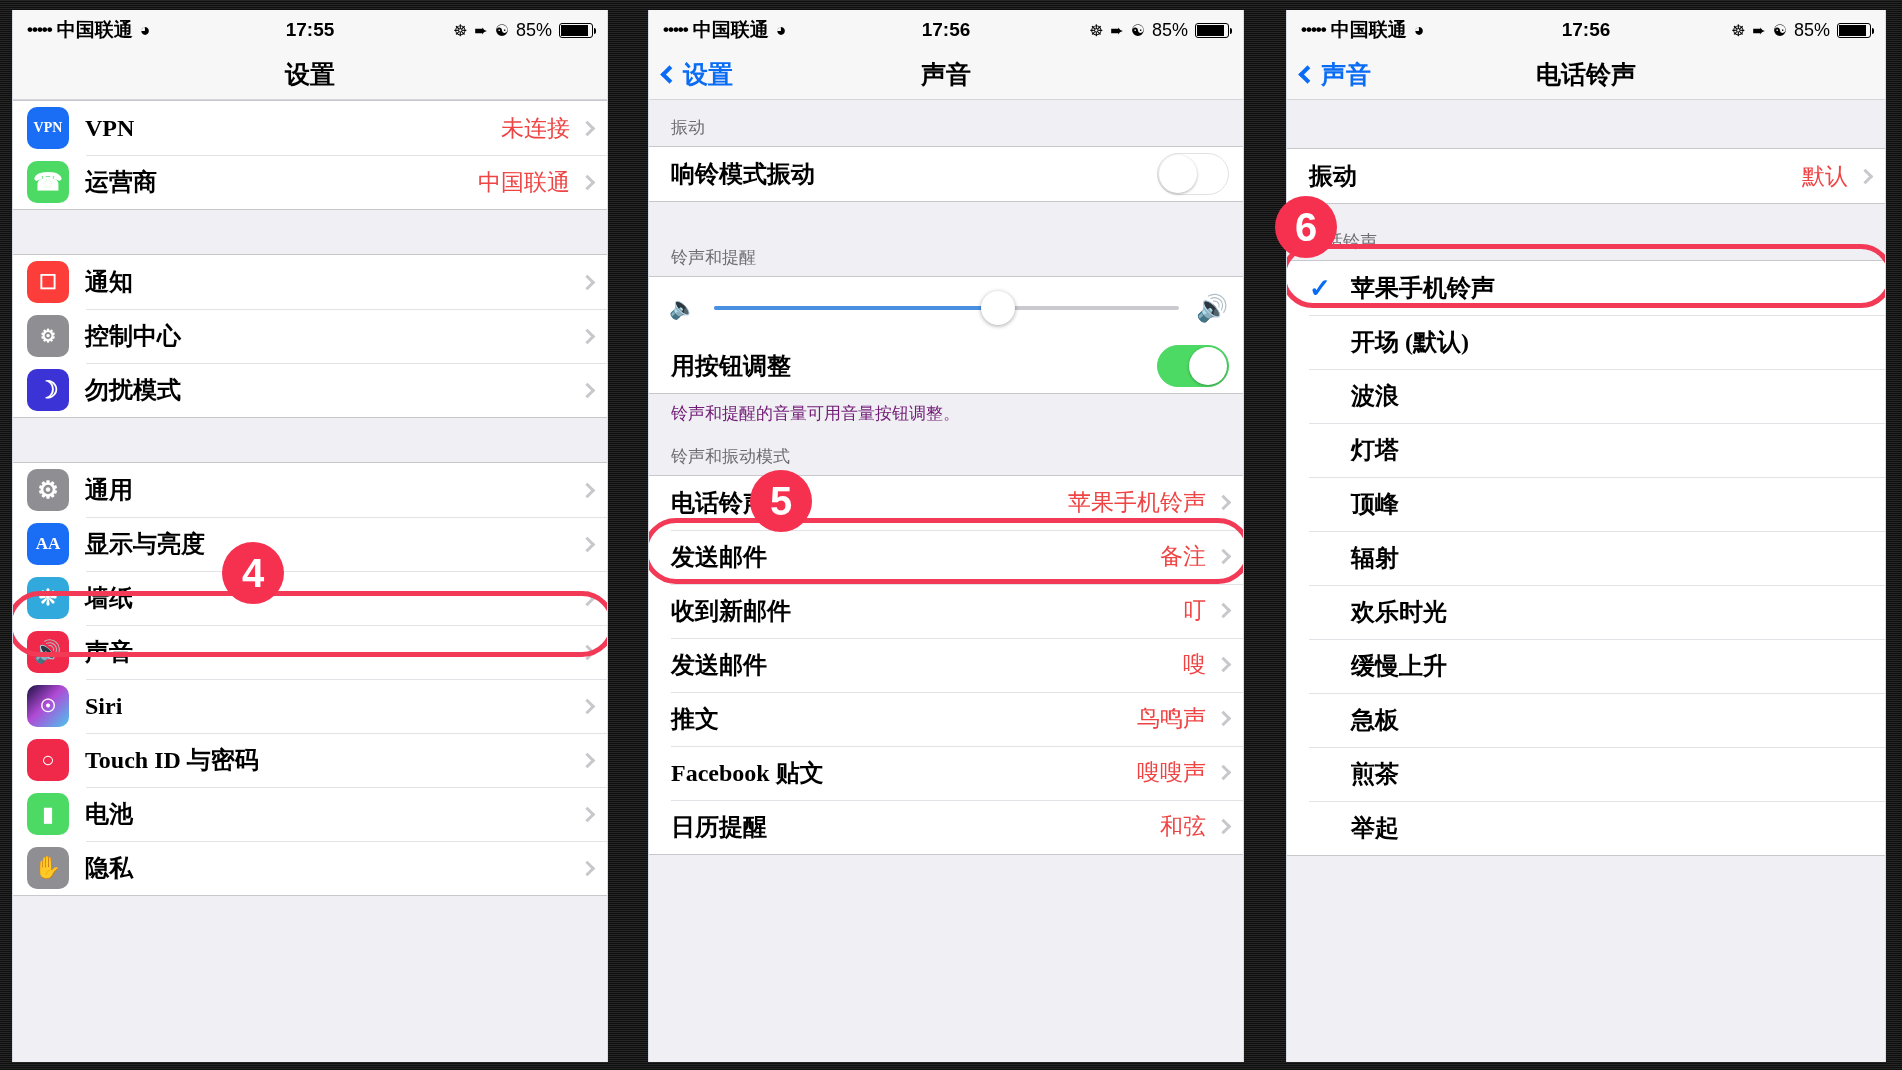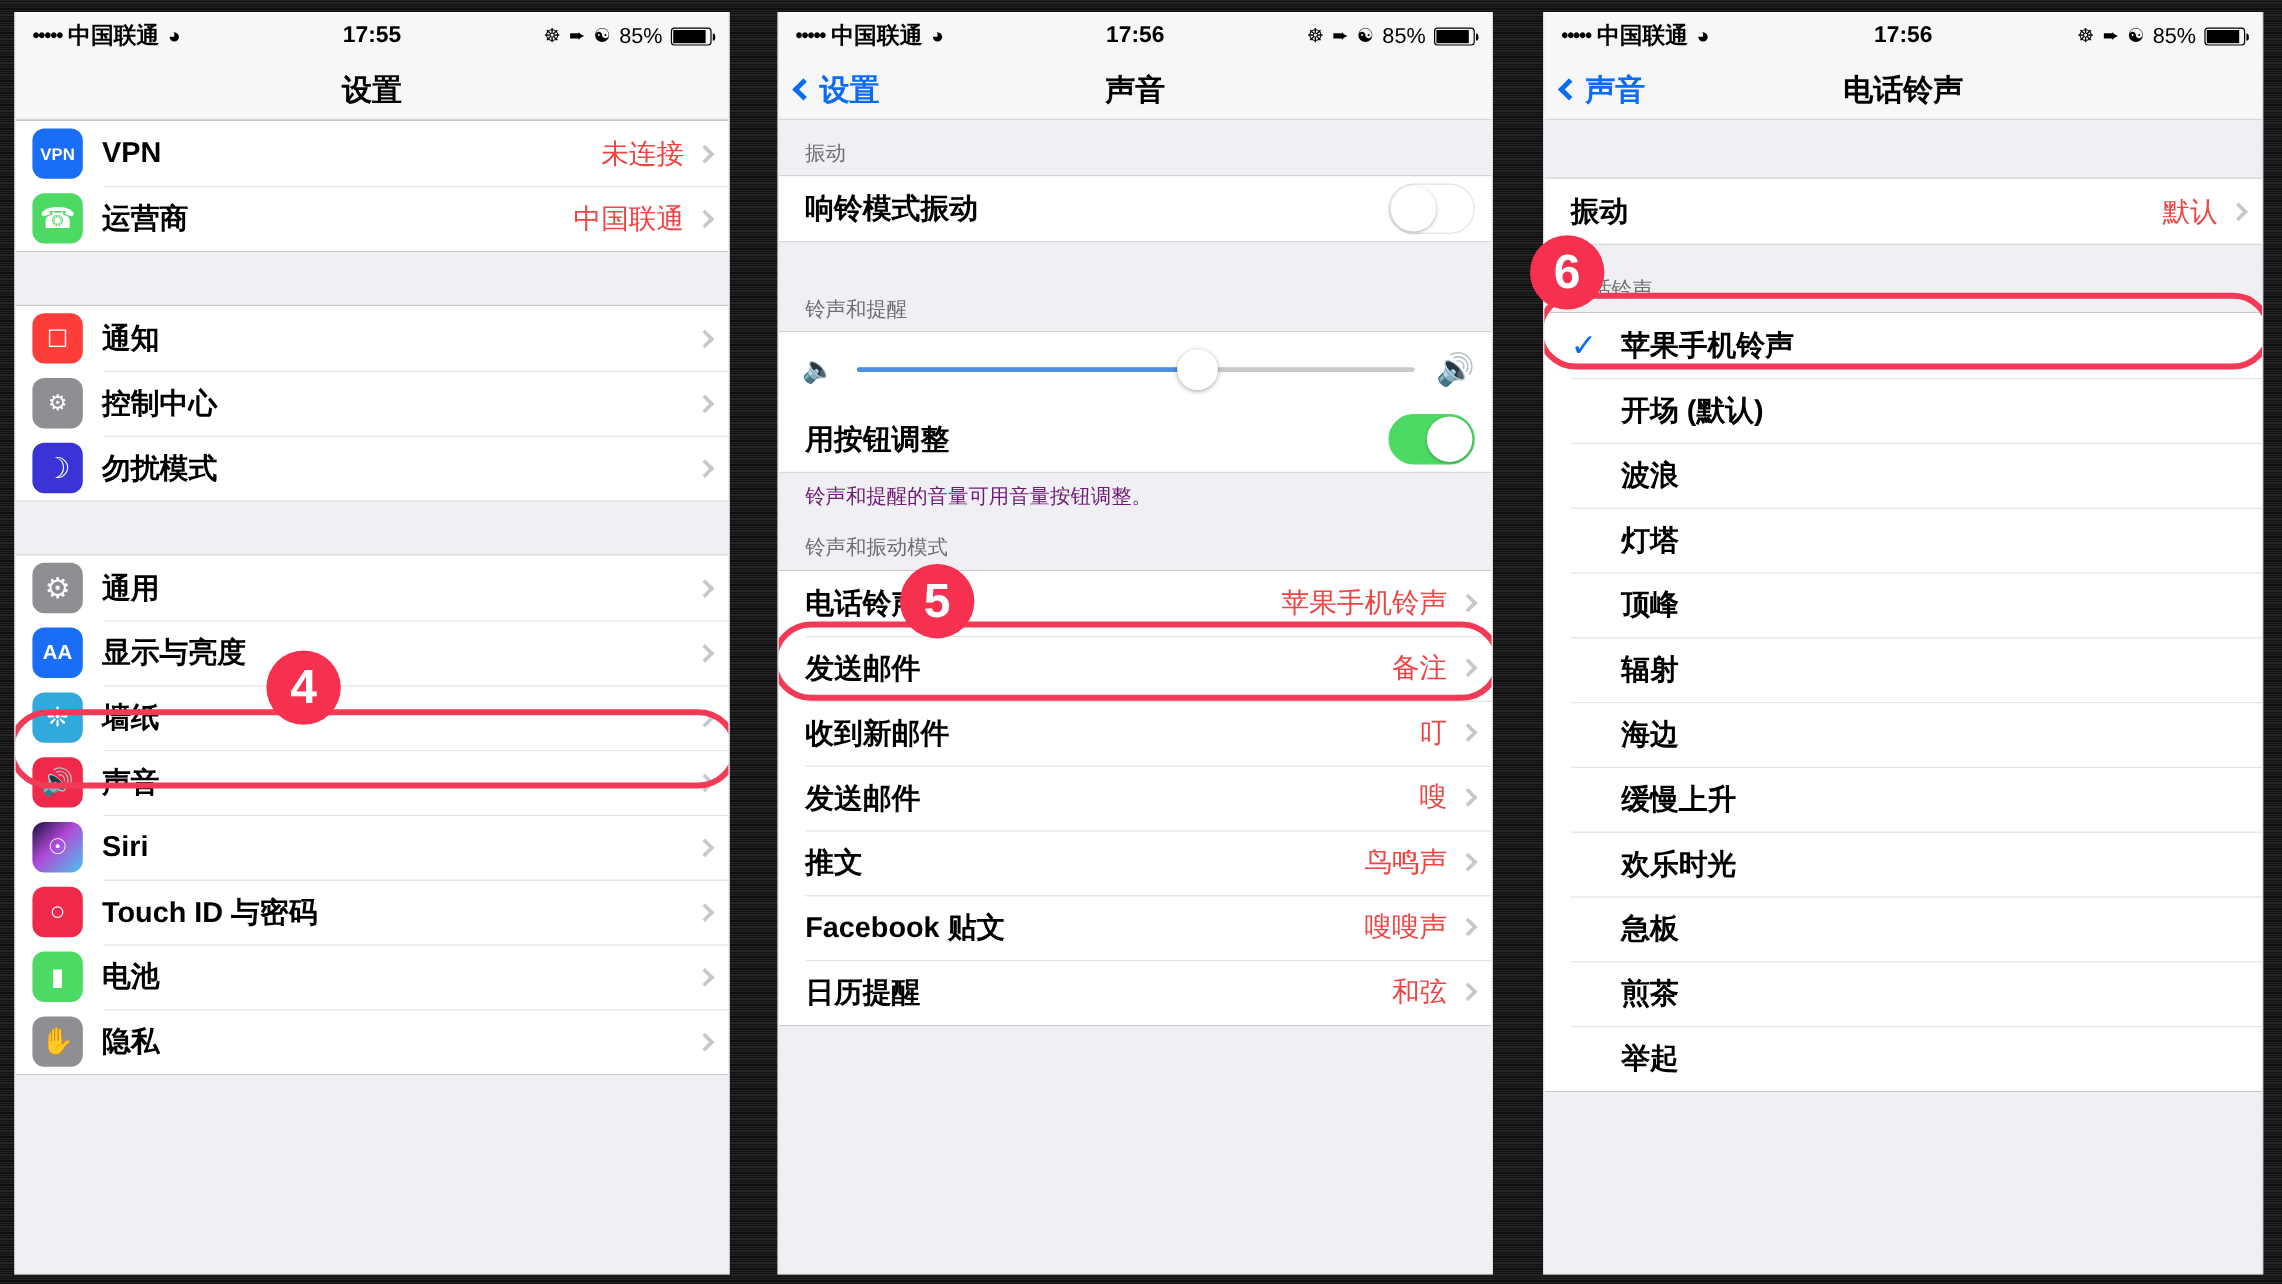--- a/index.html
+++ b/index.html
@@ -112,20 +112,21 @@
     padding: 9px 20px 9px 22px;
     line-height: 1.35;
   }
   .cell-group { background: #fff; border-top: 1px solid #c8c7cc; border-bottom: 1px solid #c8c7cc; }
   .cell {
     display: flex; align-items: center;
     min-height: 54px; height: 54px;
     padding: 0 14px 0 22px;
     background: #fff;
     position: relative;
+    font-family: Liberation Serif, serif;
   }
   .cell + .cell::before {
     content: ""; position: absolute; left: 22px; right: 0; top: 0;
     height: 1px; background: #e3e3e7;
   }
   .cell.with-icon { padding-left: 14px; }
   .cell.with-icon + .cell.with-icon::before { left: 73px; }
   .cell-label { font-size: 24px; color: #000; font-weight: bold; }
   .cell-value { margin-left: auto; font-size: 23px; color: #ef4444; padding-right: 6px; }
   .chev {
@@ -487,29 +488,25 @@
         <div class="cell check">
           <span class="checkmark empty">✓</span>
           <span class="cell-label">顶峰</span>
         </div>
         <div class="cell check">
           <span class="checkmark empty">✓</span>
           <span class="cell-label">辐射</span>
         </div>
         <div class="cell check">
           <span class="checkmark empty">✓</span>
-          <span class="cell-label">海边</span>
+          <span class="cell-label">欢乐时光</span>
         </div>
         <div class="cell check">
           <span class="checkmark empty">✓</span>
           <span class="cell-label">缓慢上升</span>
-        </div>
-        <div class="cell check">
-          <span class="checkmark empty">✓</span>
-          <span class="cell-label">欢乐时光</span>
         </div>
         <div class="cell check">
           <span class="checkmark empty">✓</span>
           <span class="cell-label">急板</span>
         </div>
         <div class="cell check">
           <span class="checkmark empty">✓</span>
           <span class="cell-label">煎茶</span>
         </div>
         <div class="cell check">

